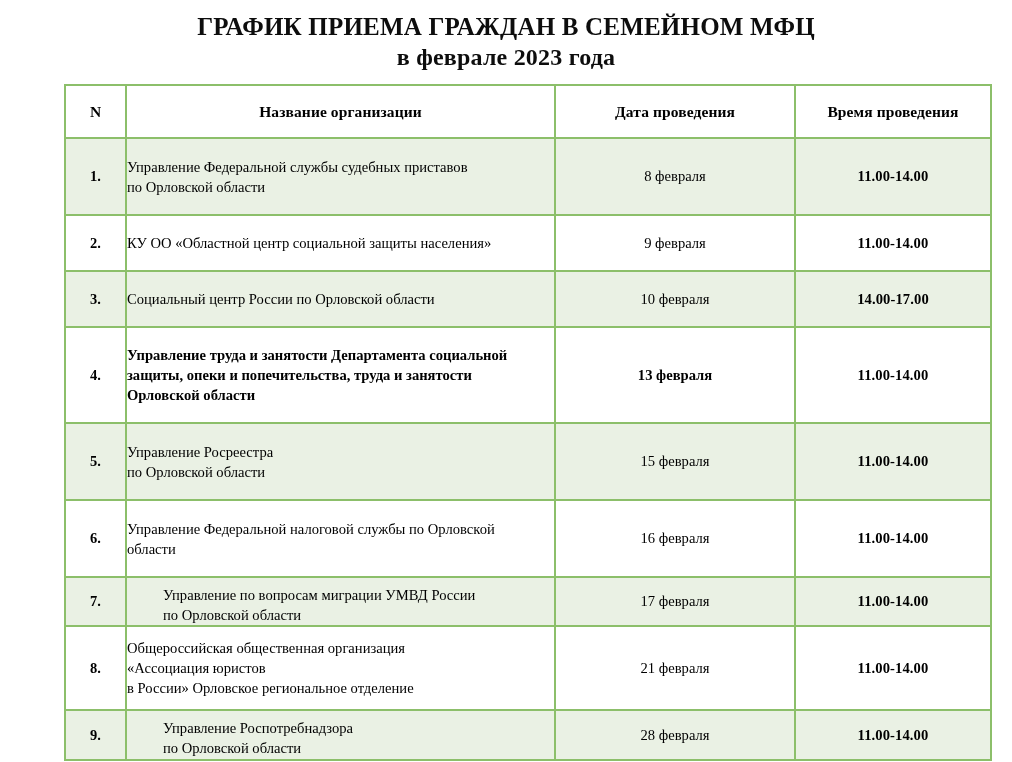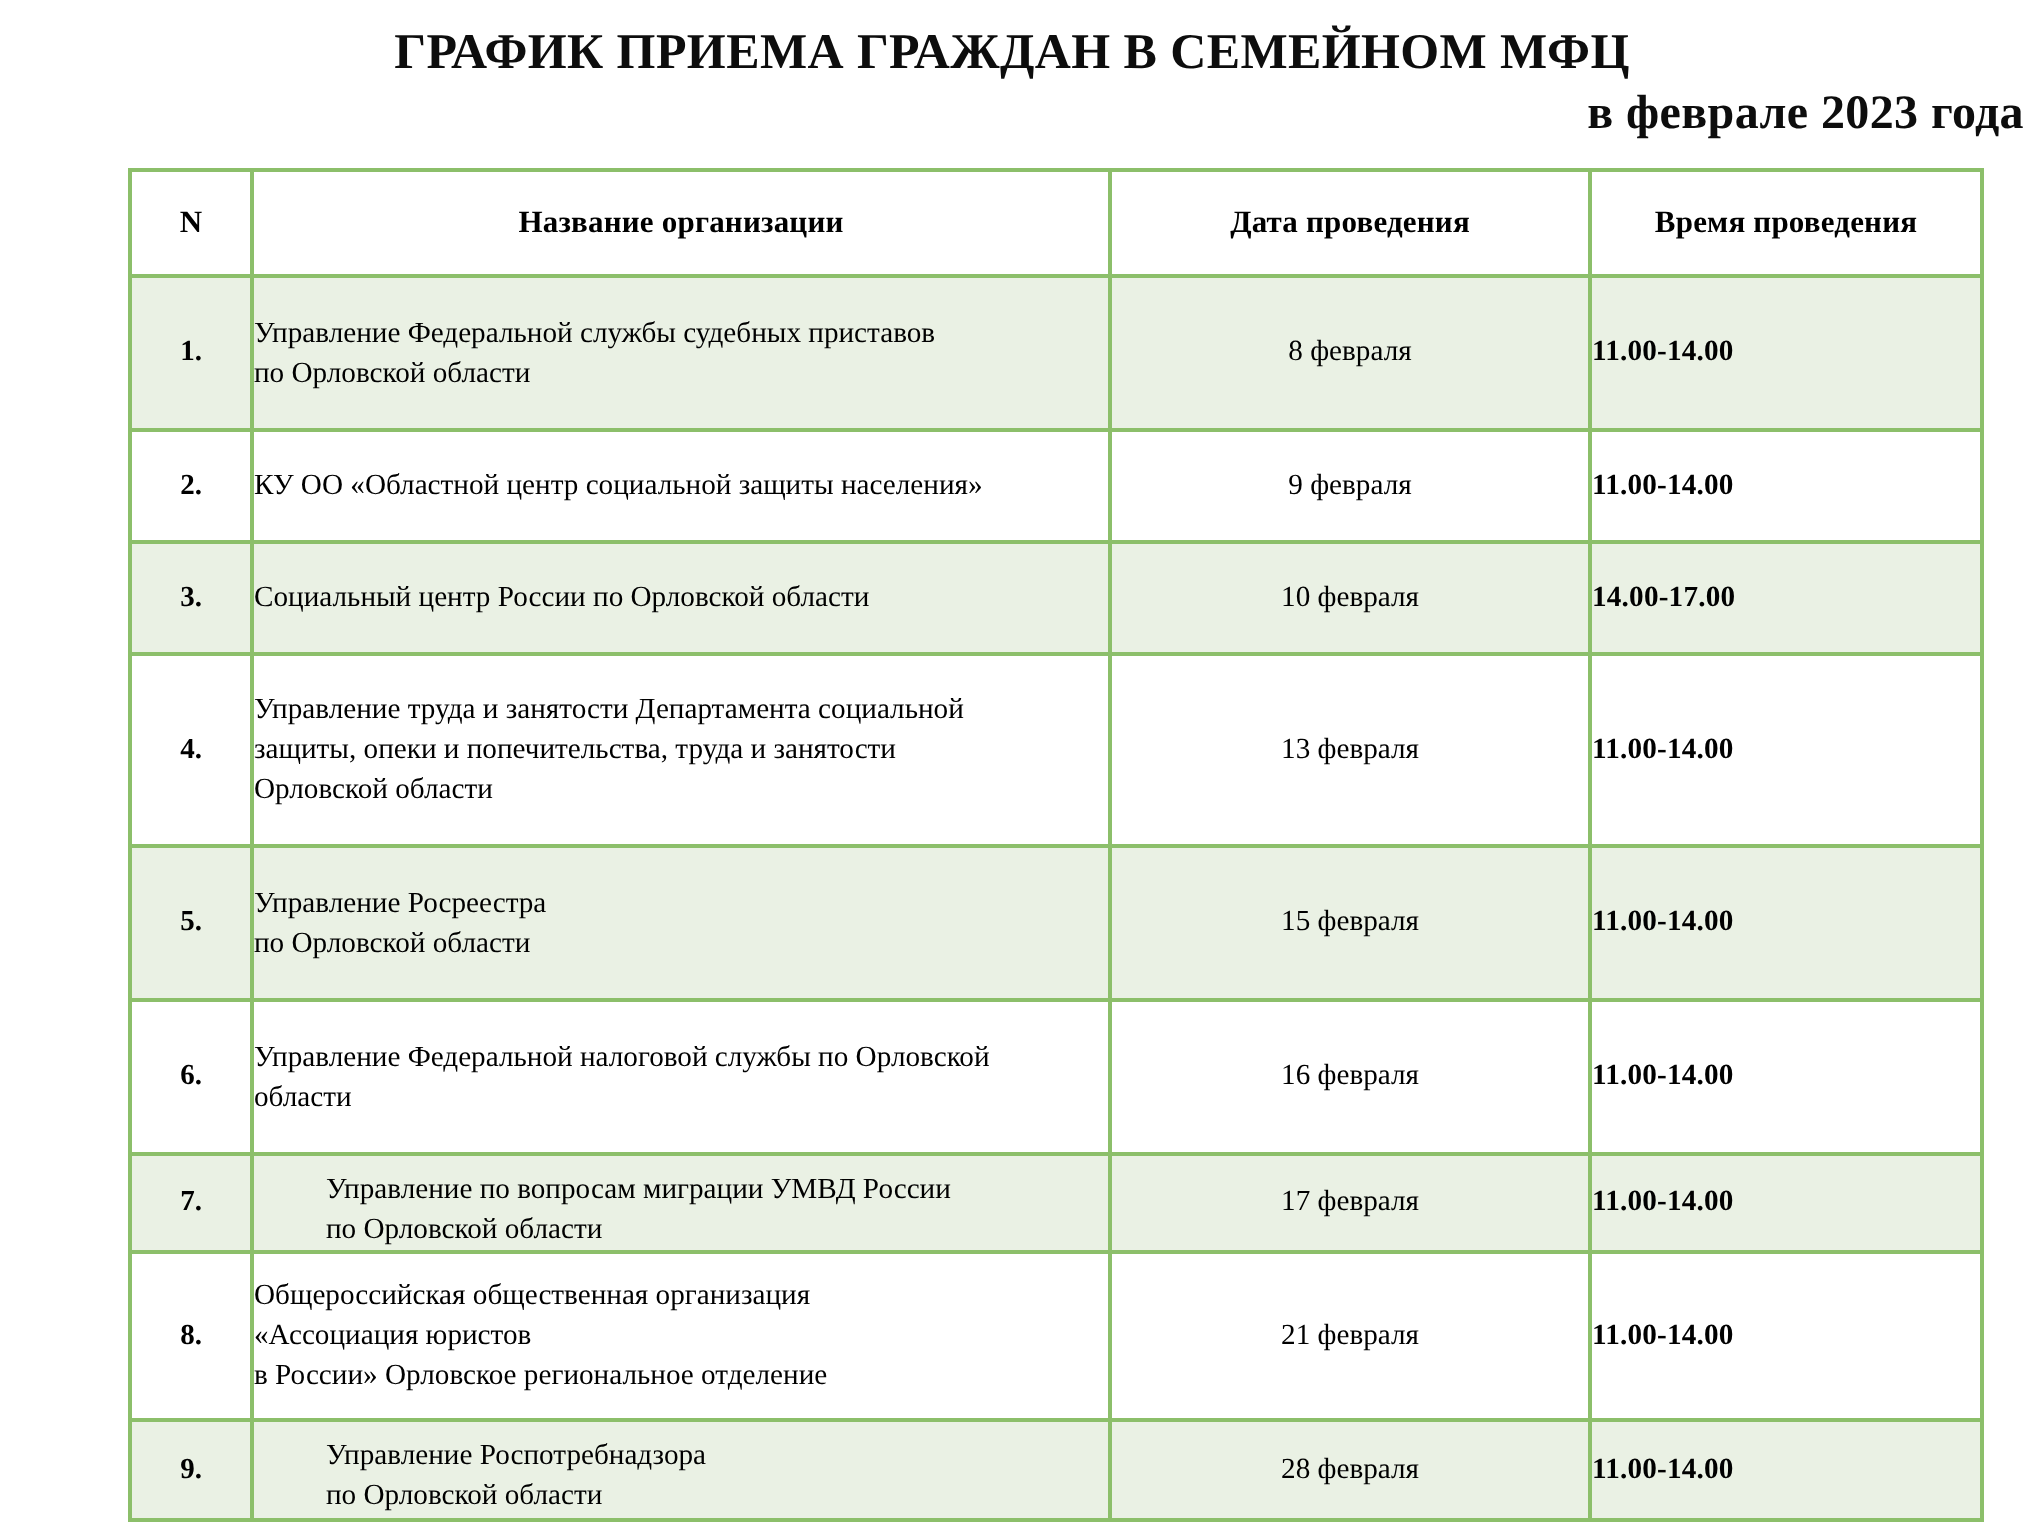--- a/index.html
+++ b/index.html
@@ -34,21 +34,20 @@
     font-family: "Liberation Serif", "DejaVu Serif", serif;
     font-weight: bold;
     font-size: 25px;
     line-height: 31px;
     letter-spacing: 0.2px;
     color: #0d0d0d;
     white-space: nowrap;
   }
   .title-line.second {
     font-size: 24px;
-    text-align: right;
   }
 
   
   .table-wrap {
     position: absolute;
     left: 64px;
     top: 84px;
     width: 926px;
   }
   table.schedule {
@@ -102,32 +101,32 @@
     line-height: 20px;
     padding: 3px 10px;
   }
   td.org.top-align { vertical-align: top; padding-top: 7px; padding-left: 36px; }
   td.date {
     text-align: center;
     vertical-align: middle;
     font-size: 14.6px;
   }
   td.time {
-    text-align: left;
+    text-align: center;
     vertical-align: middle;
     font-weight: bold;
     font-size: 14.6px;
     letter-spacing: 0.1px;
   }
 
   
   tr.r1 td { height: 77px; }
   tr.r2 td { height: 56px; }
   tr.r3 td { height: 56px; }
-  tr.r4 td { height: 96px; }
+  tr.r4 td { height: 96px; font-weight: bold; }
   tr.r5 td { height: 77px; }
   tr.r6 td { height: 77px; }
   tr.r7 td { height: 46px; }
   tr.r8 td { height: 84px; }
   tr.r9 td { height: 50px; }
 
   .org-line { display: block; }
 </style>
 </head>
 <body>

